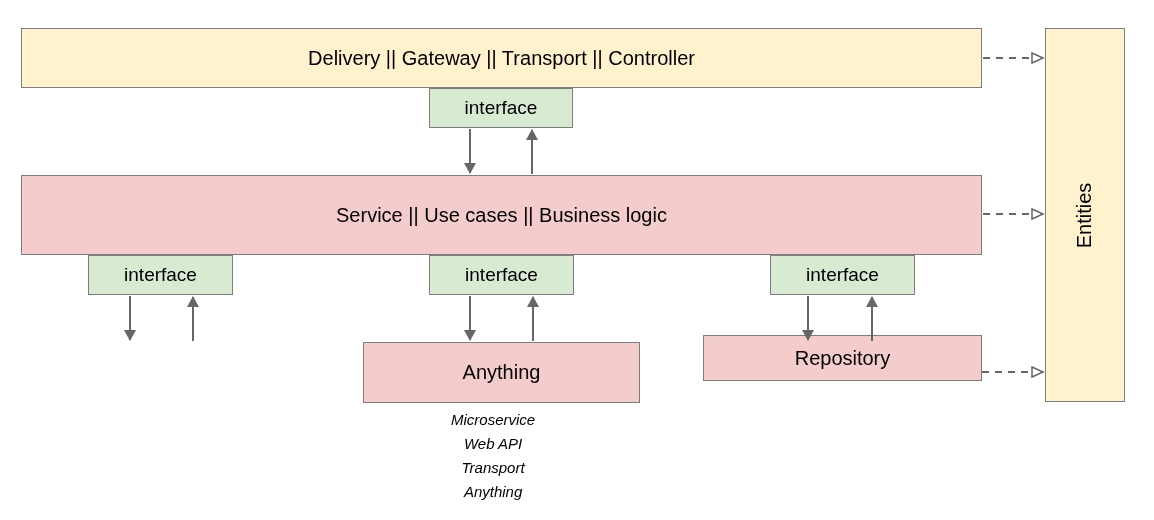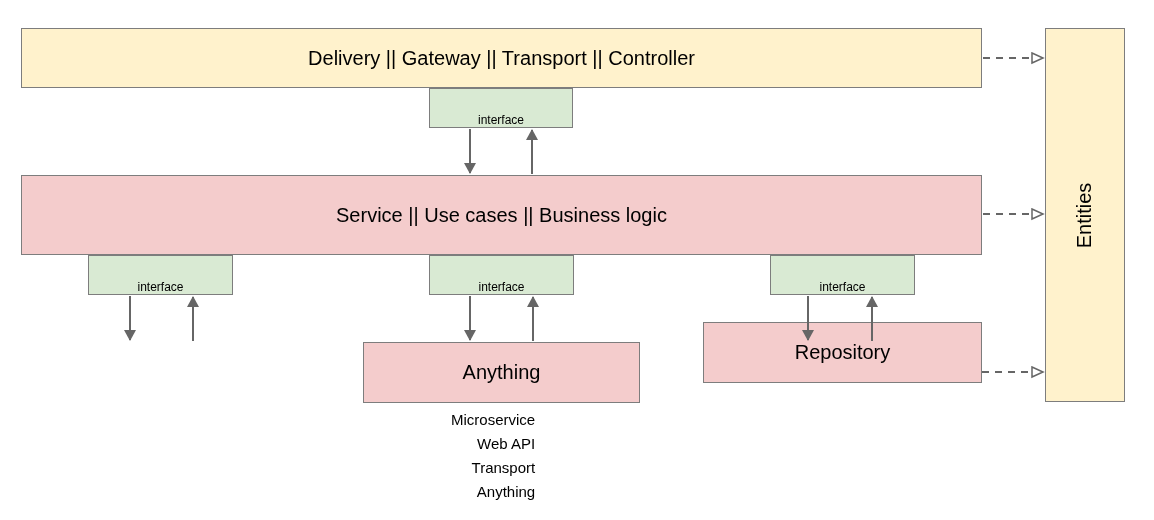--- a/index.html
+++ b/index.html
@@ -21,45 +21,46 @@
     border: 1.5px solid var(--box-border, #7d7d7d);
     display: flex;
     align-items: center;
     justify-content: center;
     text-align: center;
   }
   .yellow { background: var(--box-yellow, #fff2cc); }
   .green  { background: var(--box-green, #d9ead3); }
   .pink   { background: var(--box-pink, #f4cccc); }
   .big-label   { font-size: 20px; }
-  .small-label { font-size: 12px; align-items: flex-end; }
+  .small-label { font-size: 19px; }
 
   #box-delivery  { left: 21px;  top: 28px;  width: 961px; height: 60px; }
   #iface-top     { left: 429px; top: 88px;  width: 144px; height: 40px; }
   #box-service   { left: 21px;  top: 175px; width: 961px; height: 80px; }
   #iface-left    { left: 88px;  top: 255px; width: 145px; height: 40px; }
   #iface-mid     { left: 429px; top: 255px; width: 145px; height: 40px; }
   #iface-right   { left: 770px; top: 255px; width: 145px; height: 40px; }
   #box-other     { left: 21px;  top: 342px; width: 279px; height: 61px; }
   #box-anything  { left: 363px; top: 342px; width: 277px; height: 61px; }
-  #box-repo      { left: 703px; top: 322px; width: 279px; height: 61px; }
+  #box-repo      { left: 703px; top: 335px; width: 279px; height: 46px; }
   #box-entities  { left: 1045px; top: 28px; width: 80px; height: 374px; }
 
   .vertical-text {
     transform: rotate(-90deg);
     white-space: nowrap;
     font-size: 20px;
   }
 
   #anything-notes {
     position: absolute;
     left: 451px; top: 408px;
     font-size: 15px;
     line-height: 24px;
-    text-align: right;
+    text-align: center;
+    font-style: italic;
   }
 
   #arrows-layer {
     position: absolute;
     left: 0; top: 0;
     pointer-events: none;
   }
   .solid-arrow {
     stroke: var(--arrow, #666666);
     stroke-width: 2;

